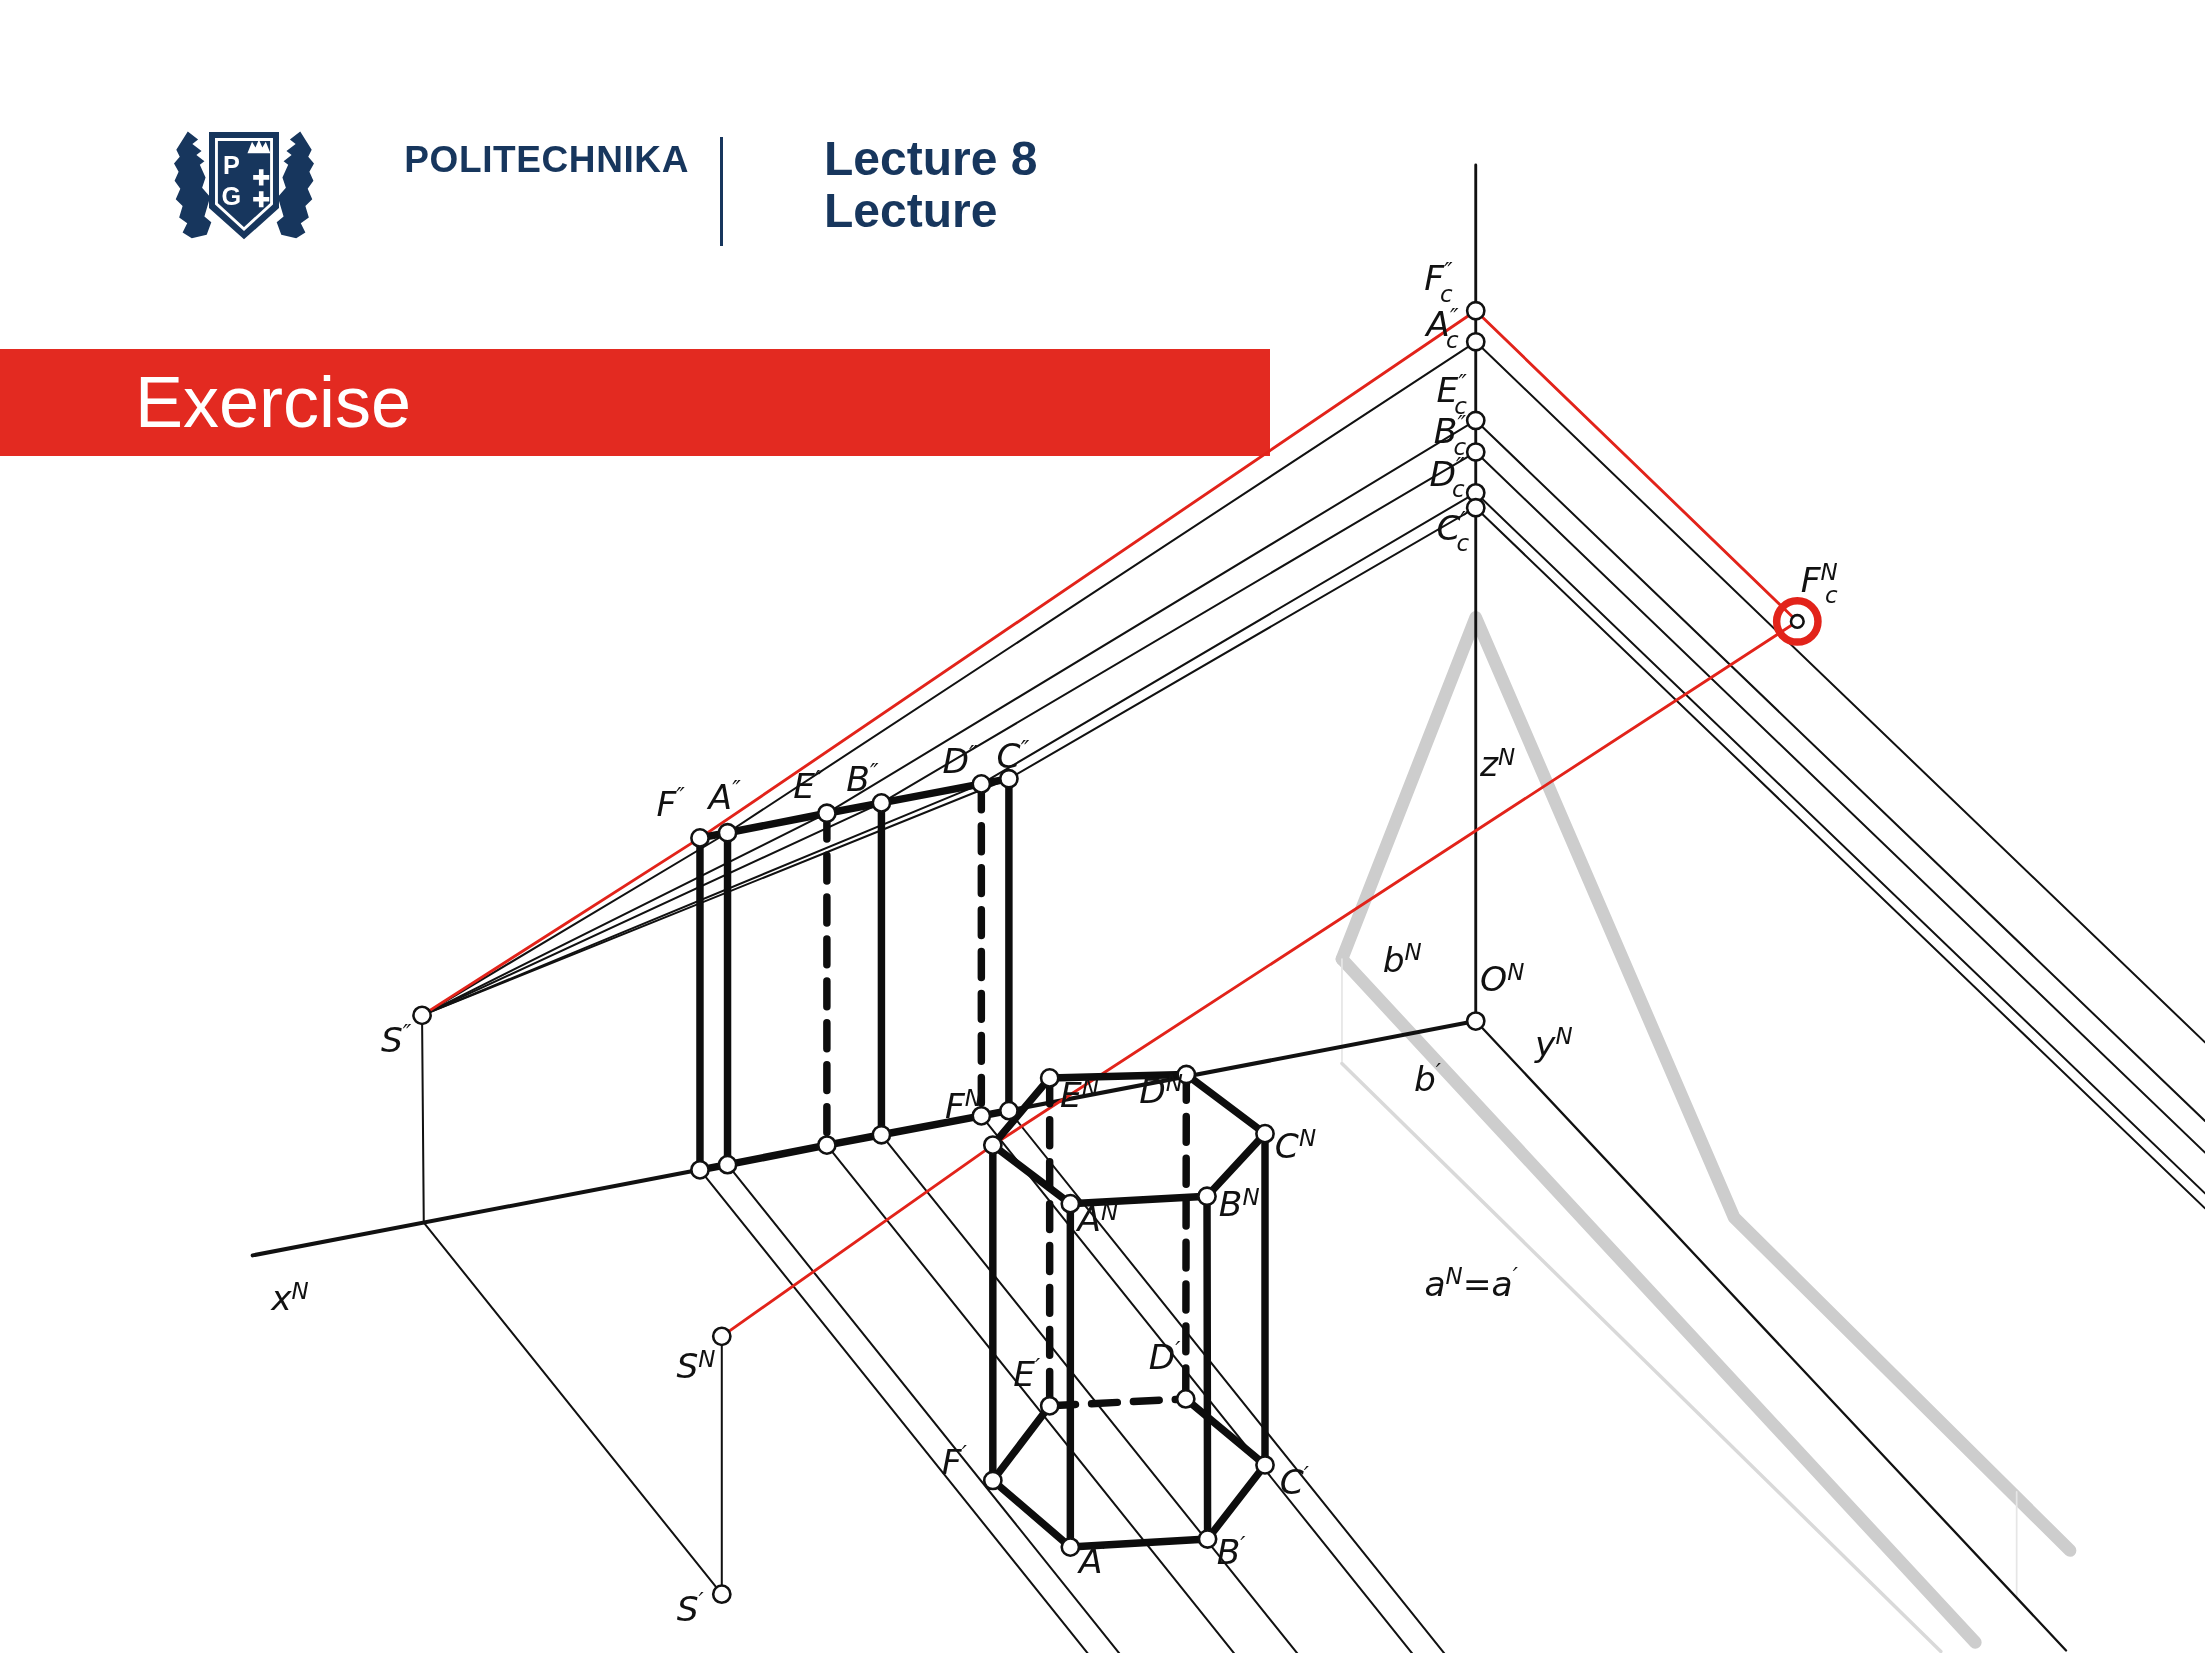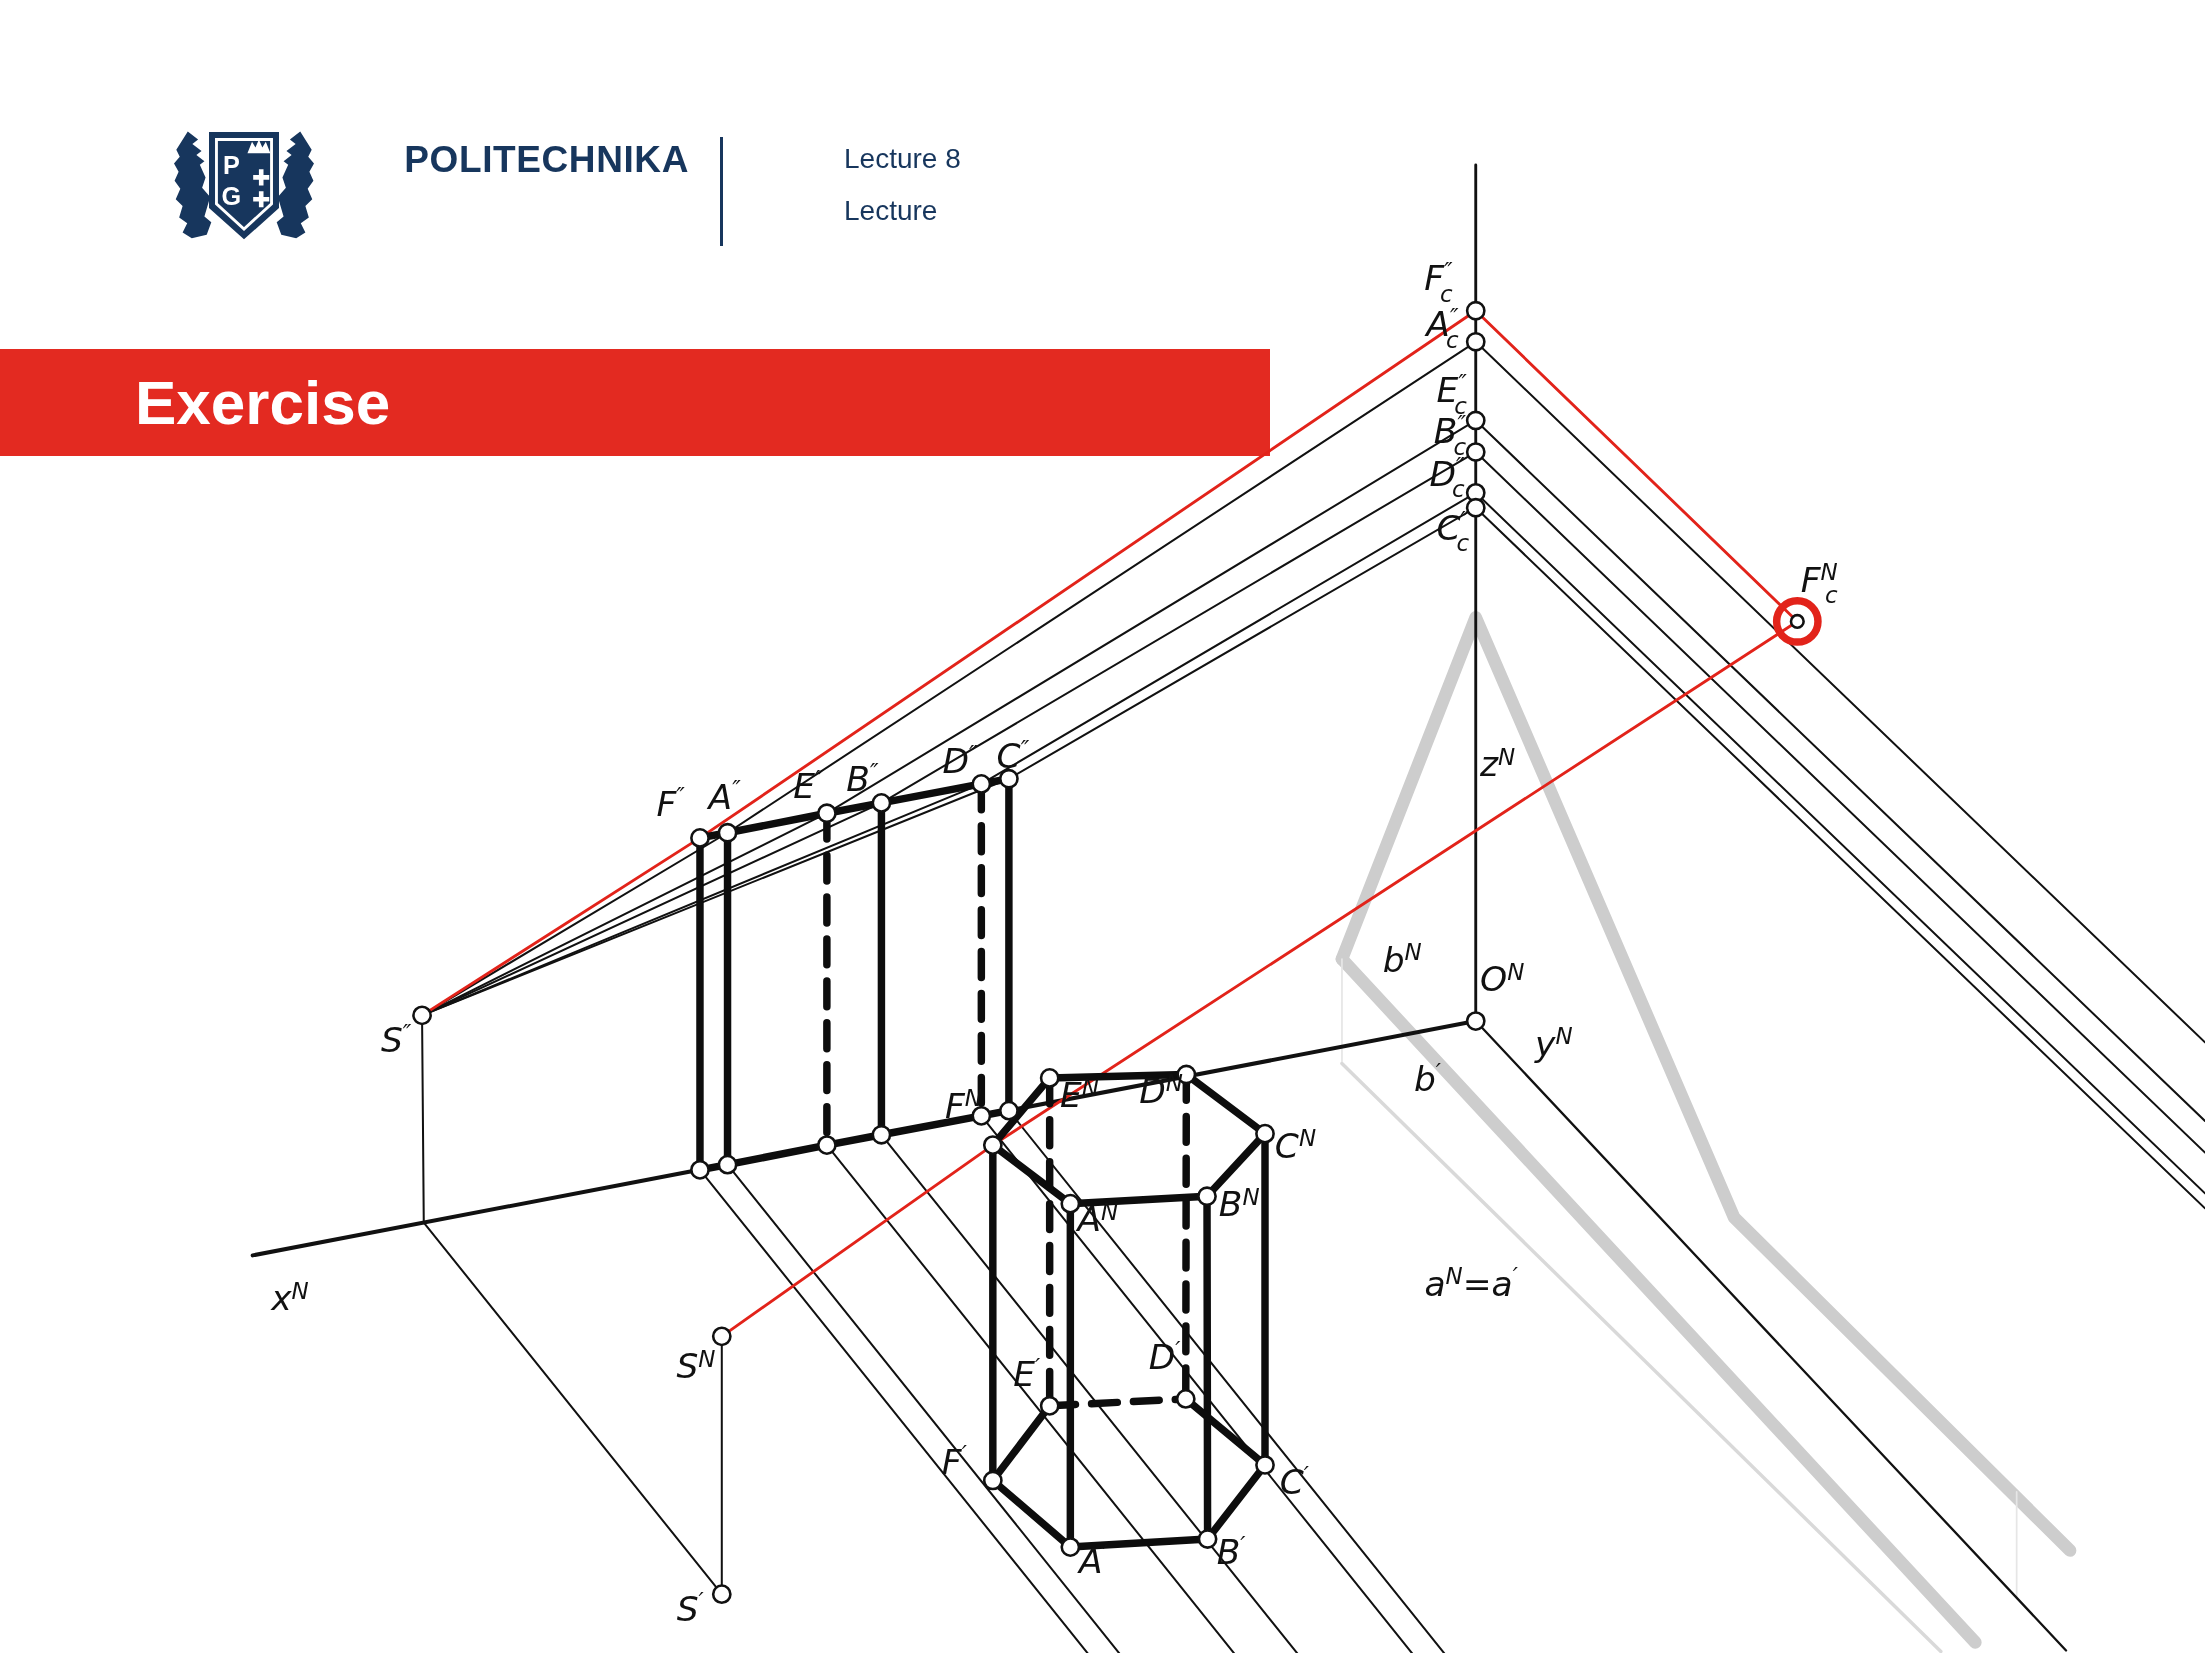--- a/index.html
+++ b/index.html
@@ -4,26 +4,26 @@
 <style>
   html,body{margin:0;padding:0;background:#ffffff;}
   .slide{position:relative;width:2205px;height:1654px;background:#ffffff;overflow:hidden;
          font-family:"Liberation Sans", sans-serif;}
   #diagram{position:absolute;left:0;top:0;width:2205px;height:1654px;z-index:1;}
   .hdr{position:absolute;left:0;top:0;width:2205px;height:287px;z-index:4;}
   .logo{position:absolute;left:135px;top:121px;width:218px;height:138px;}
   .uni{position:absolute;left:356px;top:137px;width:333px;text-align:right;
        color:#17365d;font-weight:bold;font-size:37px;line-height:45px;letter-spacing:0.6px;}
   .hdr-divider{position:absolute;left:720px;top:137px;width:3.4px;height:109px;background:#17365d;}
-  .lect{position:absolute;left:844px;top:133px;color:#17365d;font-weight:normal;
-        font-size:28px;line-height:52px;}
+  .lect{position:absolute;left:824px;top:133px;color:#17365d;font-weight:bold;
+        font-size:48px;line-height:52px;}
   .banner{position:absolute;left:0;top:349px;width:1270px;height:107px;
           background:rgba(226,35,26,0.97);z-index:3;}
   .banner span{display:block;margin-left:135px;line-height:107px;color:#ffffff;
-          font-weight:bold;font-size:62px;}
+          font-weight:normal;font-size:72px;}
   .lbl{font-family:"DejaVu Sans", sans-serif;font-style:italic;fill:#111111;}
 </style>
 </head>
 <body>
 
 <div class="slide">
 
   <svg id="diagram" viewBox="0 0 3840 2880" xmlns="http://www.w3.org/2000/svg">
       <polyline points="2337,1670 2570,1075 3020,2120 3605,2700" fill="none" stroke="#cdcdcd" stroke-width="22" stroke-linecap="round" stroke-linejoin="round"></polyline>
       <polyline points="2337,1670 3440,2860" fill="none" stroke="#cdcdcd" stroke-width="22" stroke-linecap="round" stroke-linejoin="round"></polyline>

